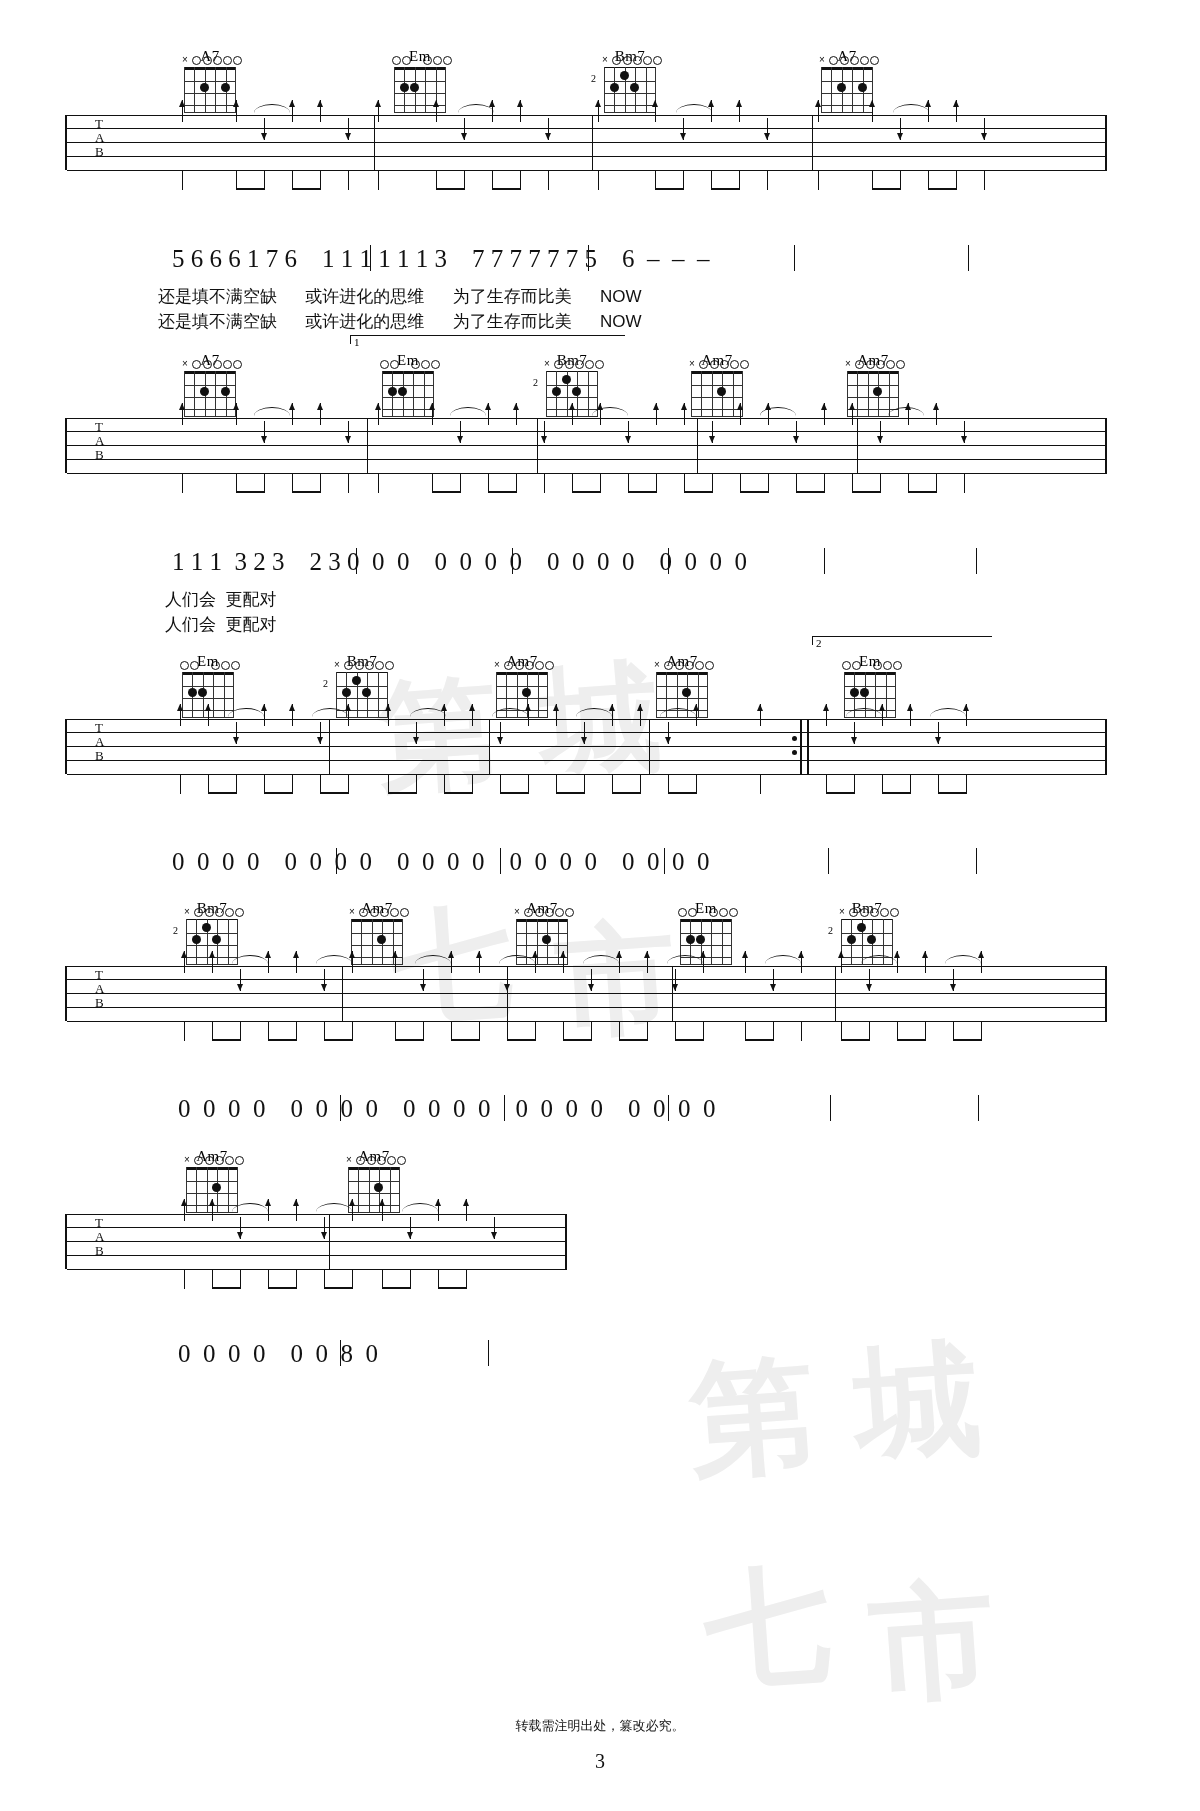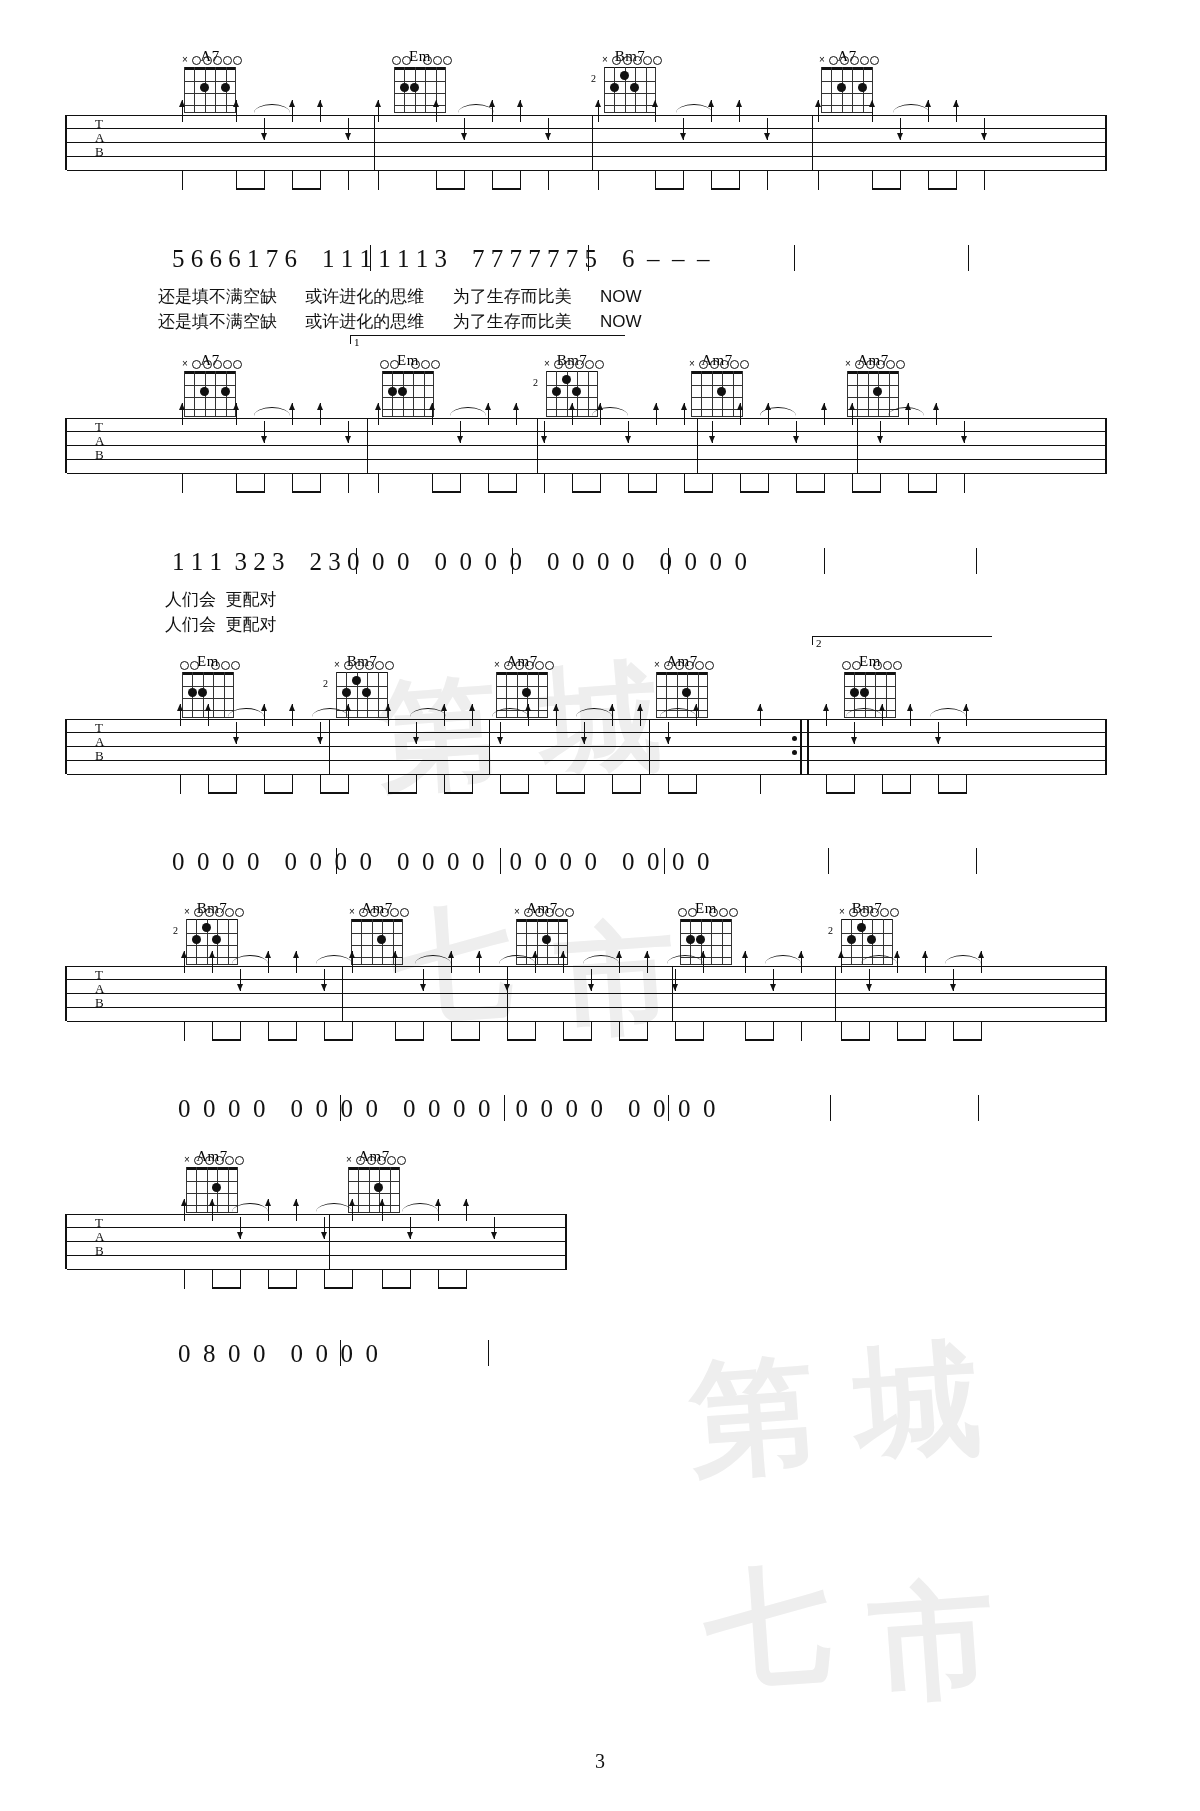--- a/index.html
+++ b/index.html
@@ -1072,20 +1072,21 @@
         <div class="stem" style="left:352px;top:1269px;height:20px;"></div>
         <div class="beam" style="left:324px;top:1287px;width:29px;"></div>
       <div class="stem" style="left:382px;top:1269px;height:20px;"></div>
         <div class="stem" style="left:410px;top:1269px;height:20px;"></div>
         <div class="beam" style="left:382px;top:1287px;width:29px;"></div>
       <div class="stem" style="left:438px;top:1269px;height:20px;"></div>
         <div class="stem" style="left:466px;top:1269px;height:20px;"></div>
         <div class="beam" style="left:438px;top:1287px;width:29px;"></div>
     </div>
 
-    <div class="numrow" style="left:178px;top:1340px;">0  8  0  0    0  0  0  0</div>
+    <div class="numrow" style="left:178px;top:1340px;">0  0  0  0    0  0  8  0</div>
     <div style="position:absolute;left:340px;top:1340px;width:1px;height:26px;background:#111;"></div>
     <div style="position:absolute;left:488px;top:1340px;width:1px;height:26px;background:#111;"></div>
   </div>
 
+  <div class="footer-note" style="left:0;top:1717px;">转载需注明出处，篡改必究。</div>
   <div class="pagenum" style="left:0;top:1750px;">3</div>
 
 </div>
 
 </body></html>

